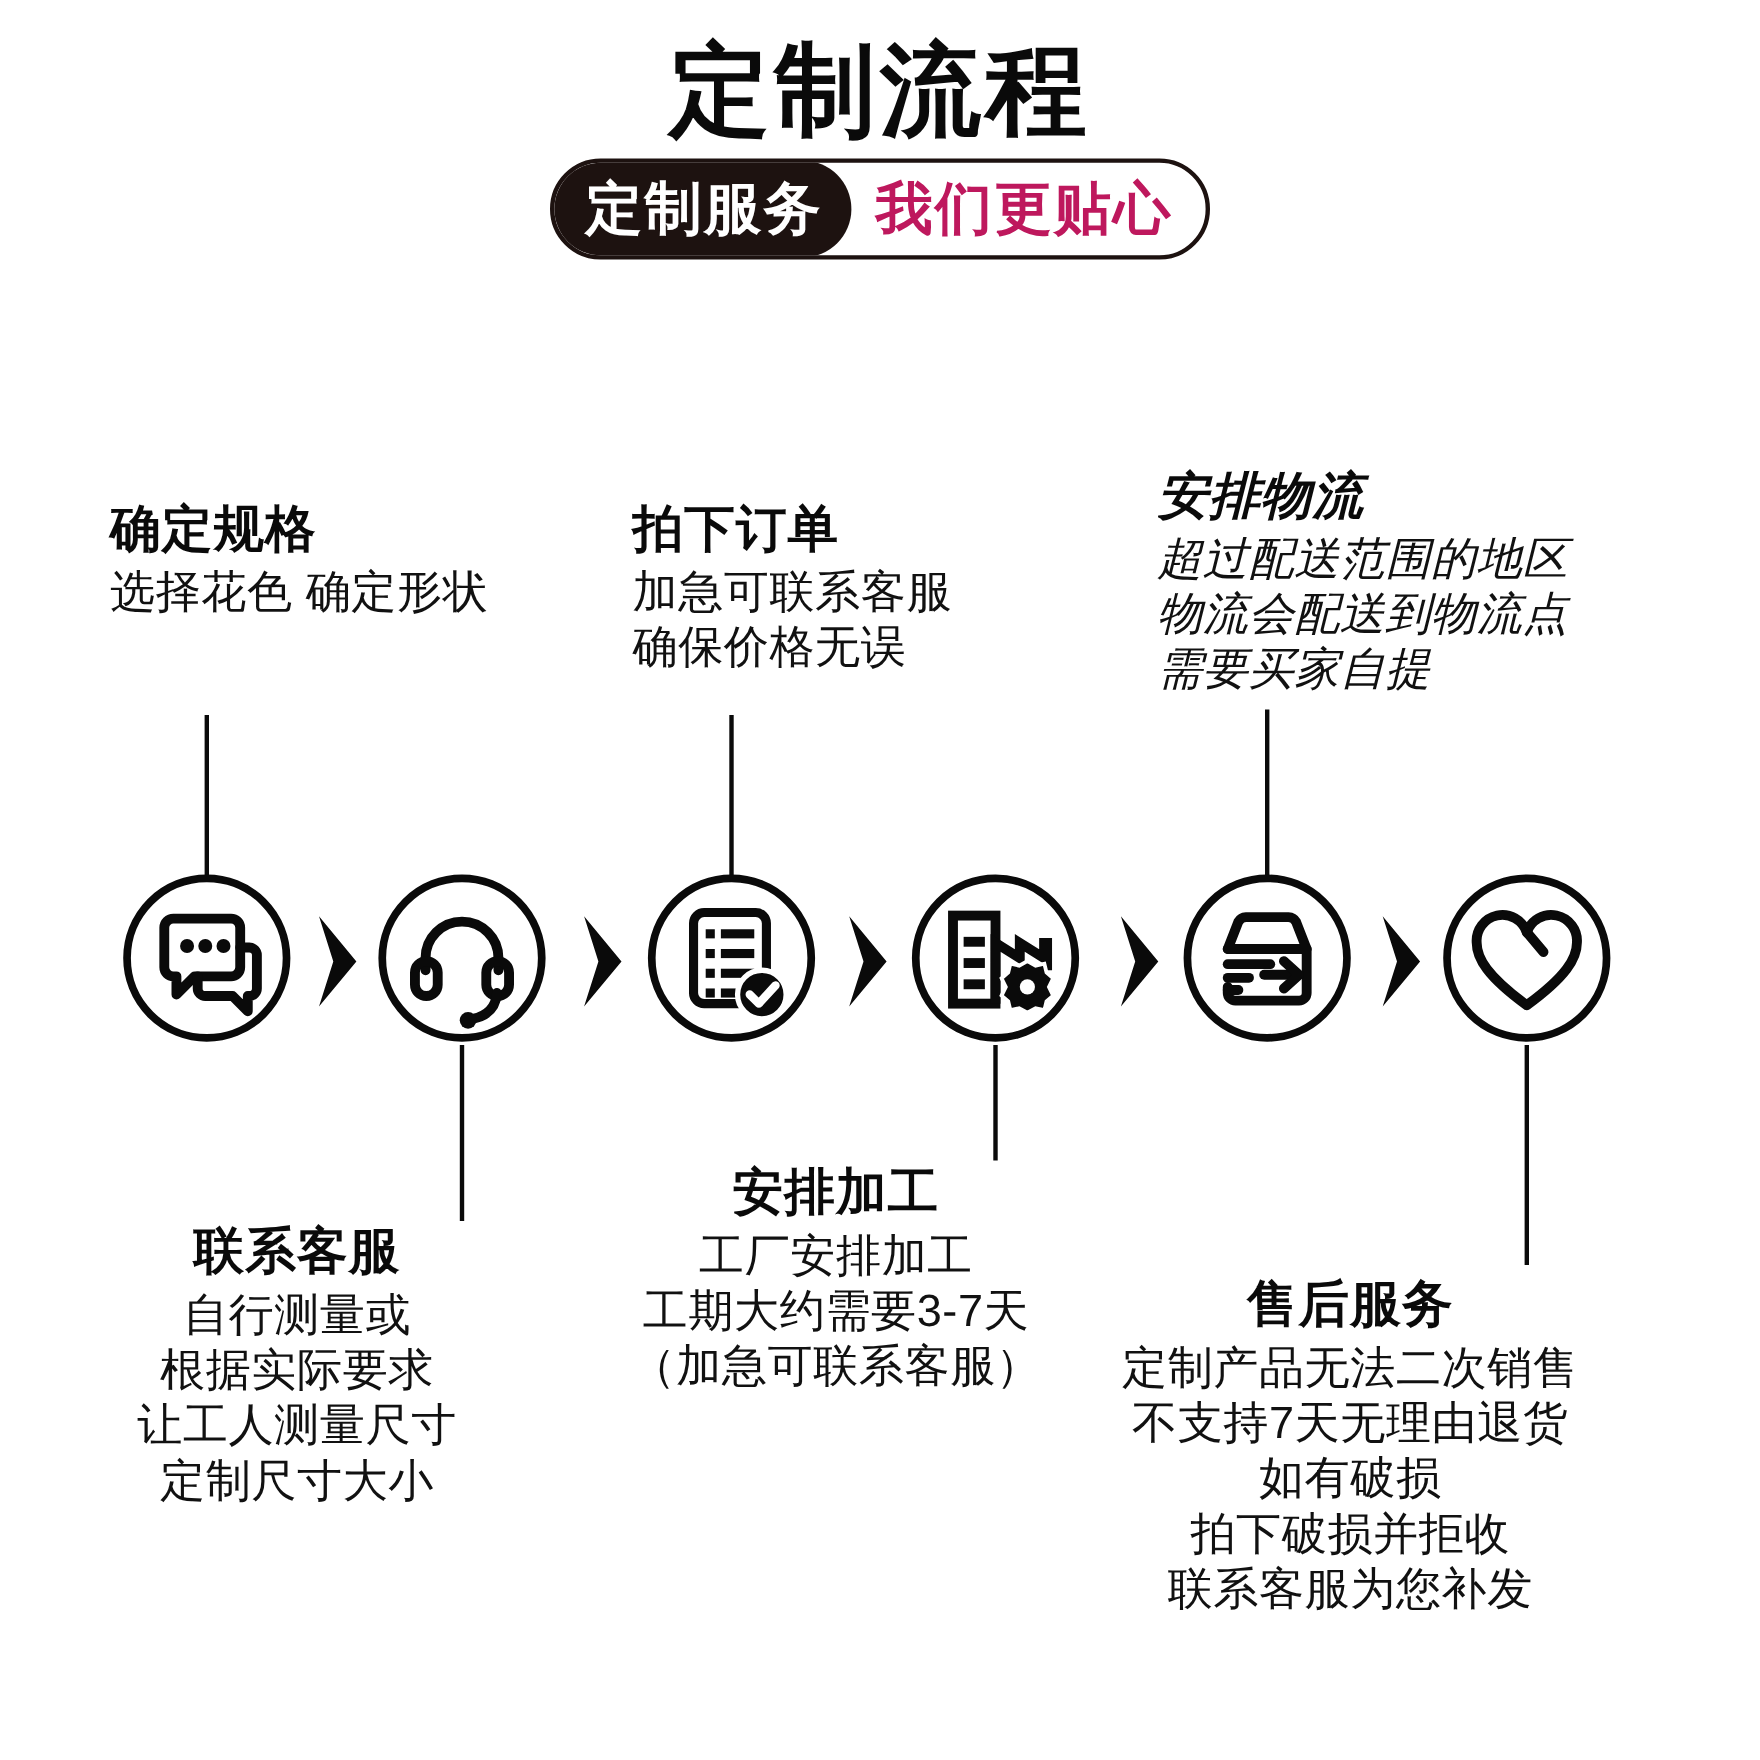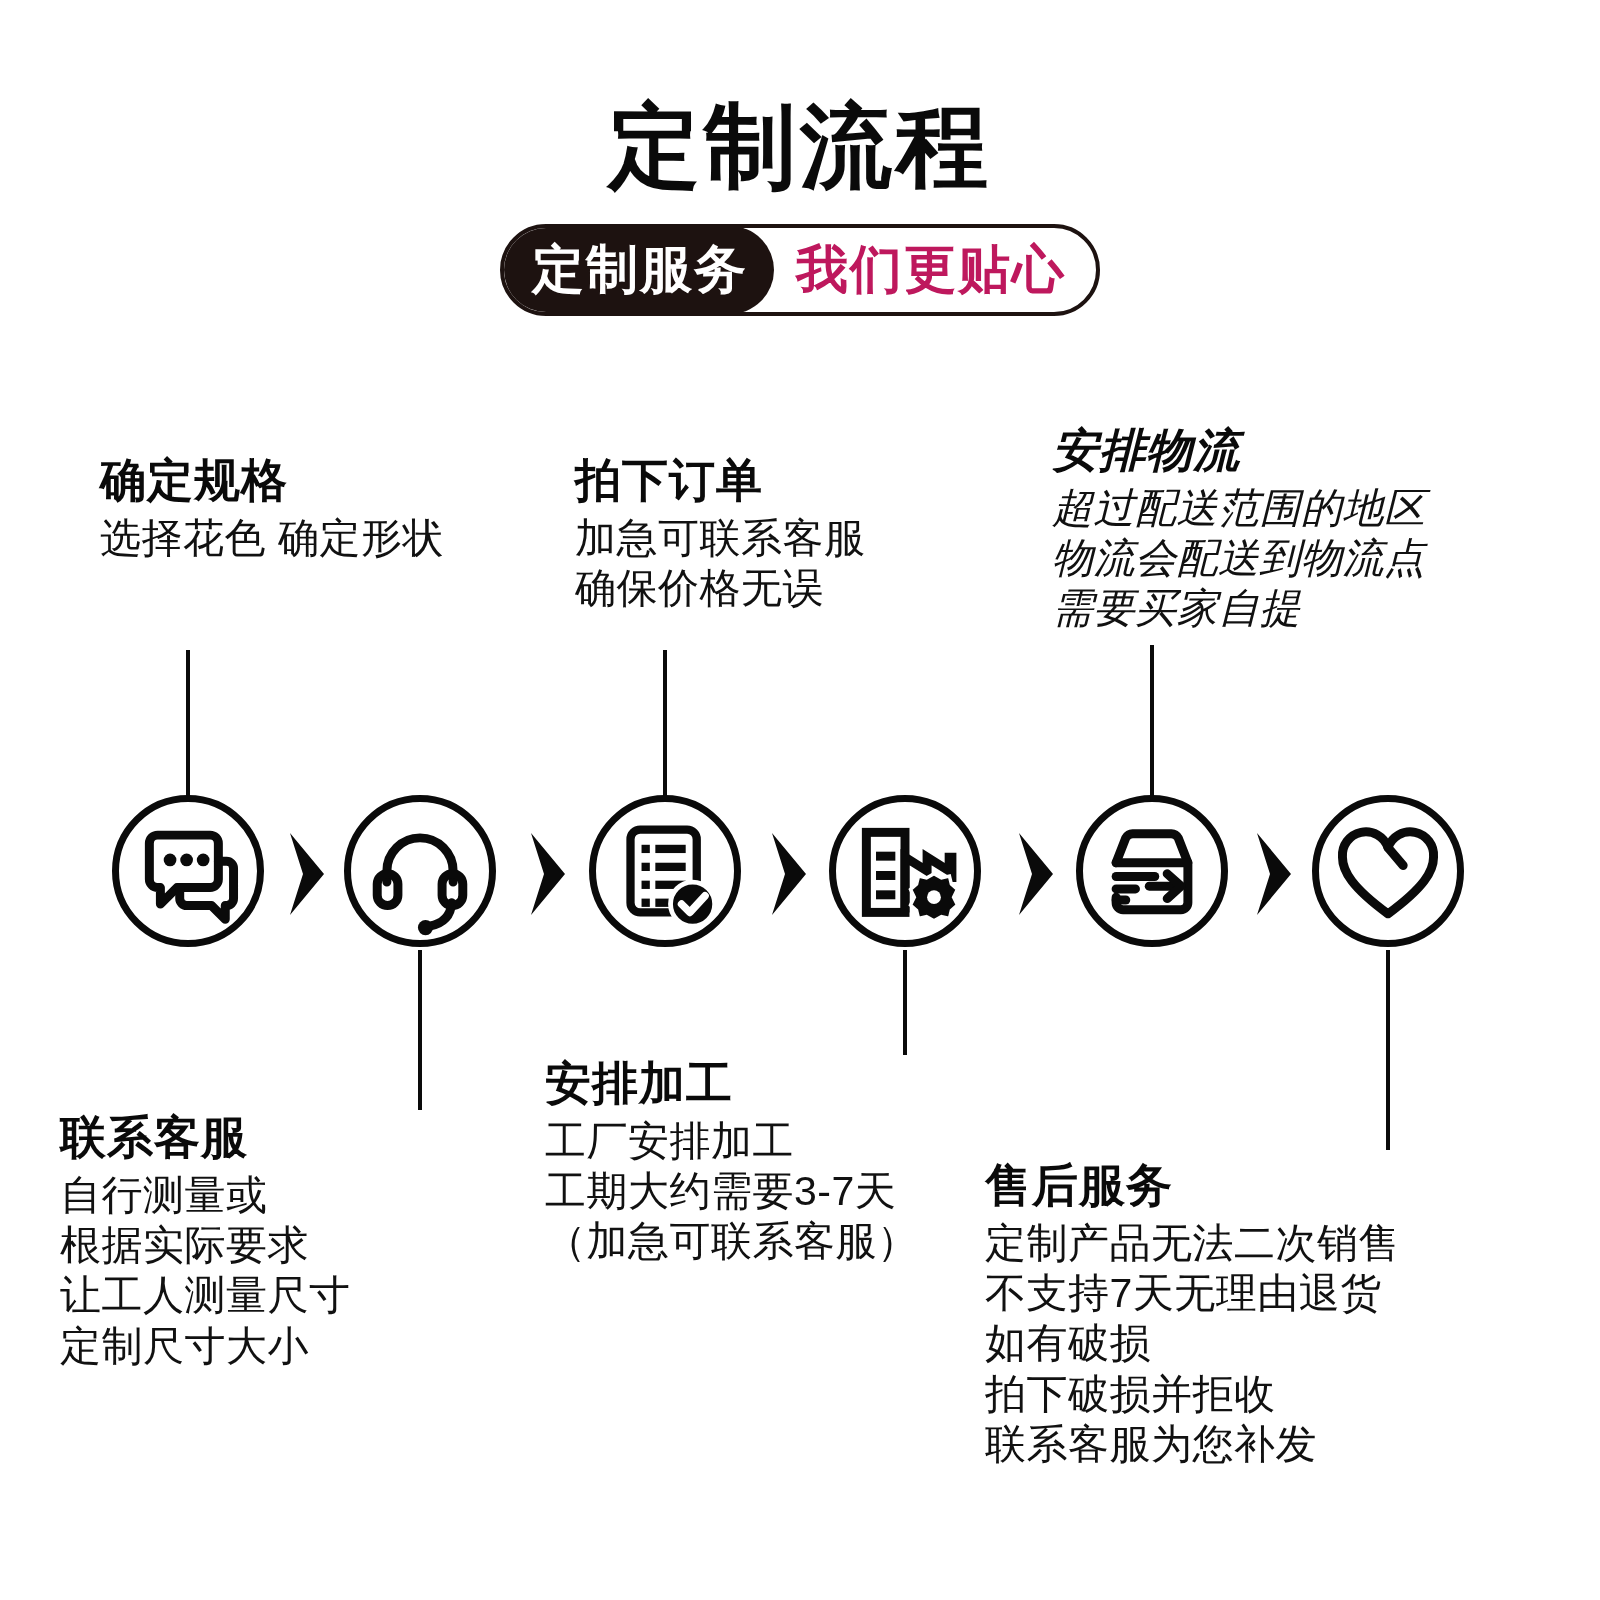--- a/index.html
+++ b/index.html
@@ -22,27 +22,27 @@
     position: absolute;
     left: 0; top: 0;
     width: 1600px;
     text-align: center;
   }
   #main-title {
     font-size: 92px;
     font-weight: bold;
     letter-spacing: 4px;
     line-height: 1.0;
-    margin-top: 100px;
+    margin-top: 37px;
     color: #0a0a0a;
   }
   #subtitle-pill {
     display: inline-flex;
     align-items: stretch;
-    margin-top: 32px;
+    margin-top: 15px;
     height: 92px;
     border: 4px solid #1d1210;
     border-radius: 46px;
     background: #ffffff;
     box-sizing: border-box;
     overflow: hidden;
   }
   #subtitle-dark {
     display: flex;
     align-items: center;
@@ -107,21 +107,21 @@
     color: #0a0a0a;
   }
   .block .b-line {
     font-size: 41px;
     line-height: 1.23;
     letter-spacing: 0.5px;
     color: #111111;
     white-space: nowrap;
   }
   .align-left  { text-align: left; }
-  .align-right { text-align: left; }
+  .align-right { text-align: center; }
 </style>
 </head>
 <body>
 
 <div id="page">
 
   <div id="header">
     <div id="main-title">定制流程</div>
     <div id="subtitle-pill">
       <span id="subtitle-dark">定制服务</span>

